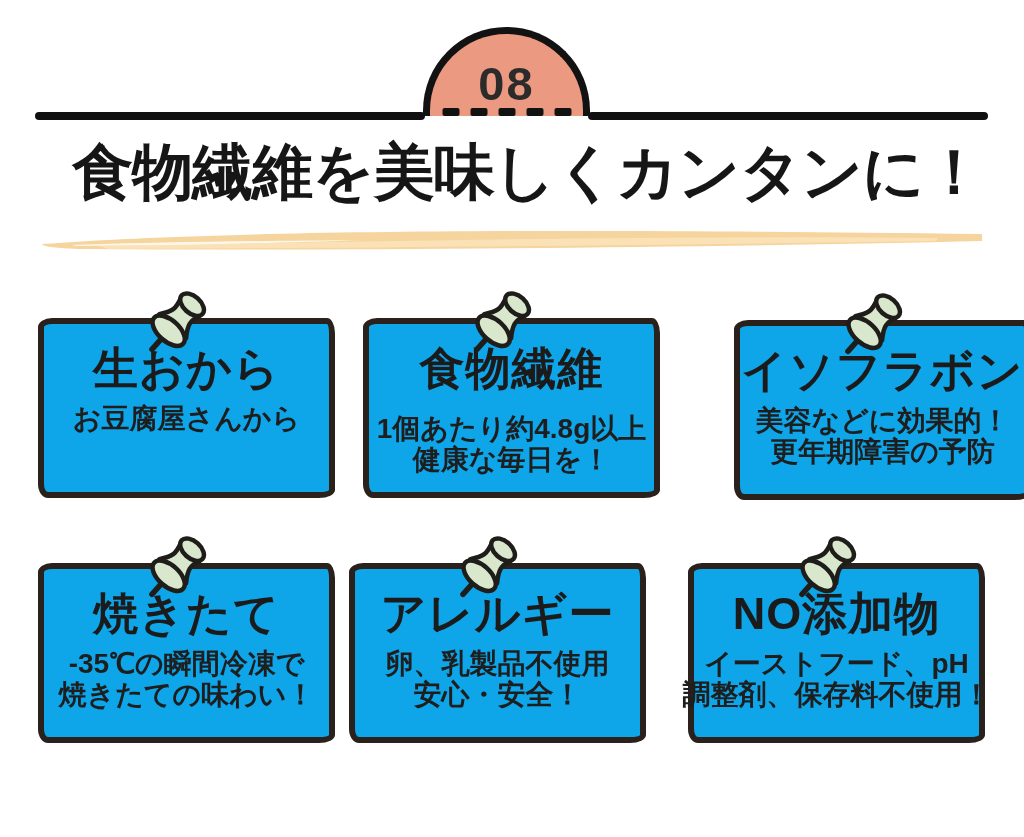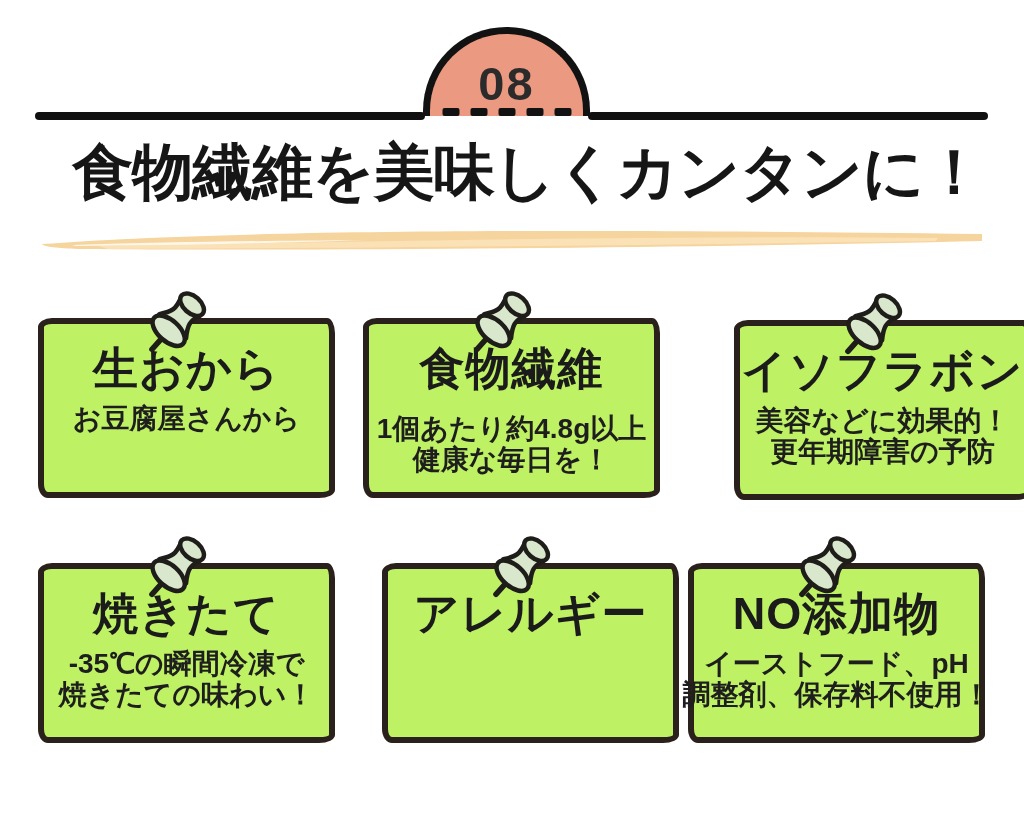--- a/index.html
+++ b/index.html
@@ -26,30 +26,30 @@
   }
   .badge-dashes i{display:block;width:17px;height:8px;background:#121212;border-radius:2px;}
   .page-title{
     position:absolute;left:16px;top:134px;width:1024px;text-align:center;
     font-size:61px;font-weight:700;color:#161616;letter-spacing:-1px;line-height:1.25;
   }
   .brush{position:absolute;left:38px;top:222px;width:948px;height:34px;}
   
   .card{
     position:absolute;width:297px;height:180px;box-sizing:border-box;
-    background:#bef264;border:6px solid #2a211c;
+    background:#0ea5e9;border:6px solid #2a211c;
     border-radius:14px 8px 16px 10px / 9px 15px 8px 14px;
     display:flex;flex-direction:column;align-items:center;
     padding-top:18px;text-align:center;
   }
   .card.r1c1{left:38px;top:318px;}
   .card.r1c2{left:363px;top:318px;gap:10px;}
   .card.r1c3{left:688px;top:320px;margin-left:46px;}
   .card.r2c1{left:38px;top:563px;}
-  .card.r2c2{left:382px;top:563px;}
+  .card.r2c2{left:349px;top:563px;}
   .card.r2c3{left:688px;top:563px;}
   .card-title{
     font-size:45px;font-weight:700;color:#1b1b1b;line-height:1.2;
     letter-spacing:1px;white-space:nowrap;
   }
   .card-body{margin-top:7px;font-size:28px;font-weight:600;color:#1e1e1e;line-height:31px;}
   .card-line{display:block;white-space:nowrap;}
   .pin{
     position:absolute;left:50%;top:-33px;margin-left:-62px;
     width:98px;height:78px;z-index:3;pointer-events:none;
@@ -137,20 +137,24 @@
       <span class="card-line">-35℃の瞬間冷凍で</span>
       <span class="card-line">焼きたての味わい！</span>
     </div>
   </div>
 
   <div class="card r2c2">
     <svg class="pin" viewBox="0 0 98 78">
         <use href="#pushpin"></use>
       </svg>
     <div class="card-title">アレルギー</div>
+    <div class="card-body">
+      <span class="card-line">卵、乳製品不使用</span>
+      <span class="card-line">安心・安全！</span>
+    </div>
   </div>
 
   <div class="card r2c3">
     <svg class="pin" viewBox="0 0 98 78">
         <use href="#pushpin"></use>
       </svg>
     <div class="card-title">NO添加物</div>
     <div class="card-body">
       <span class="card-line">イーストフード、pH</span>
       <span class="card-line">調整剤、保存料不使用！</span>

